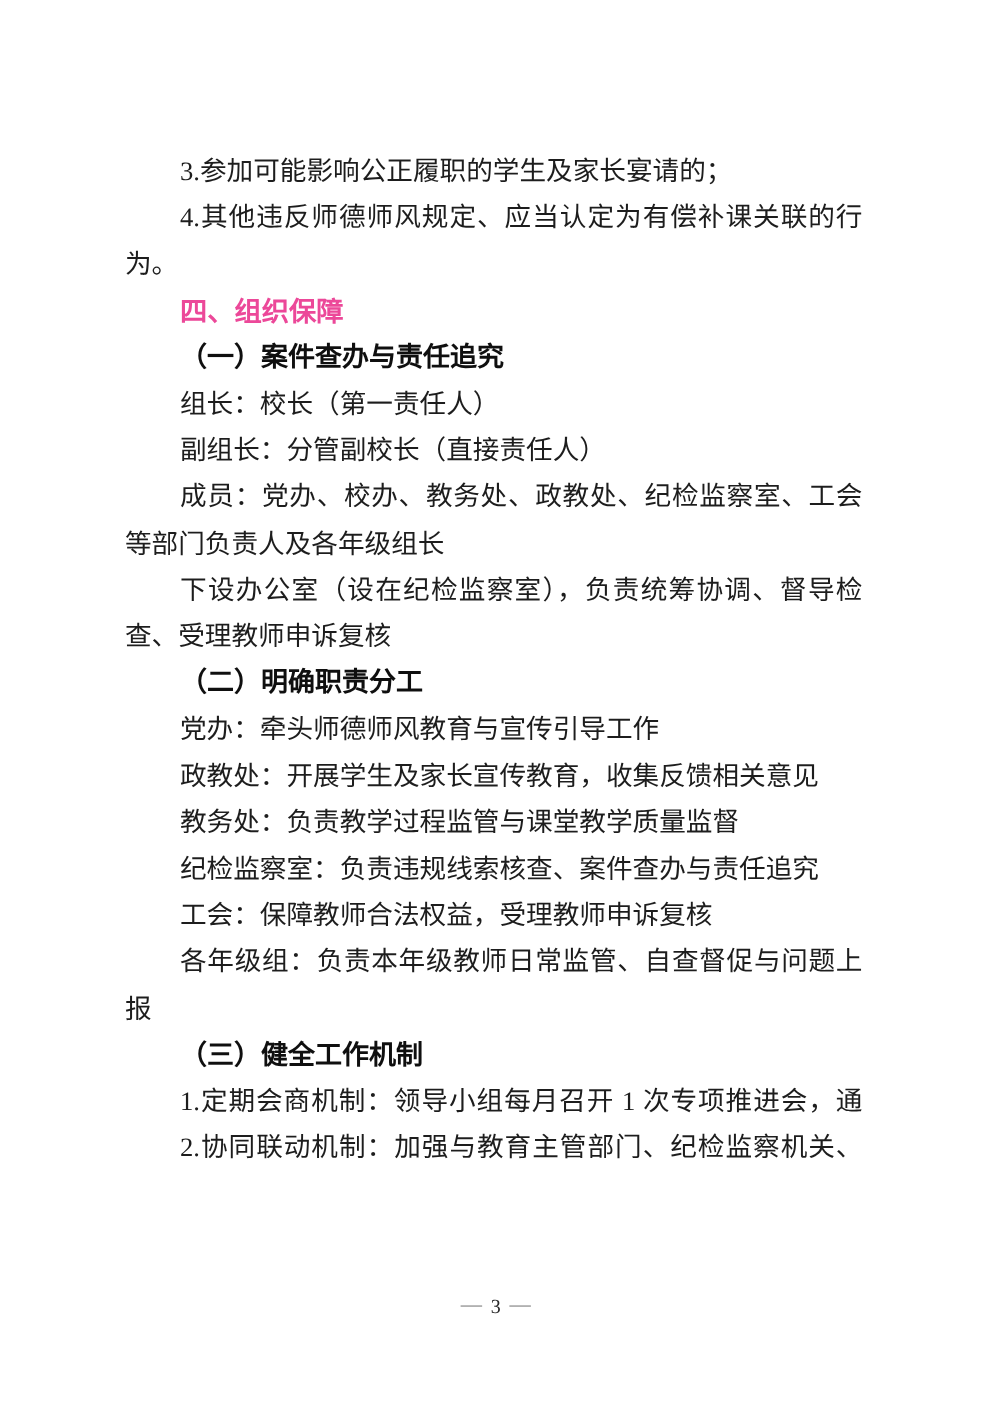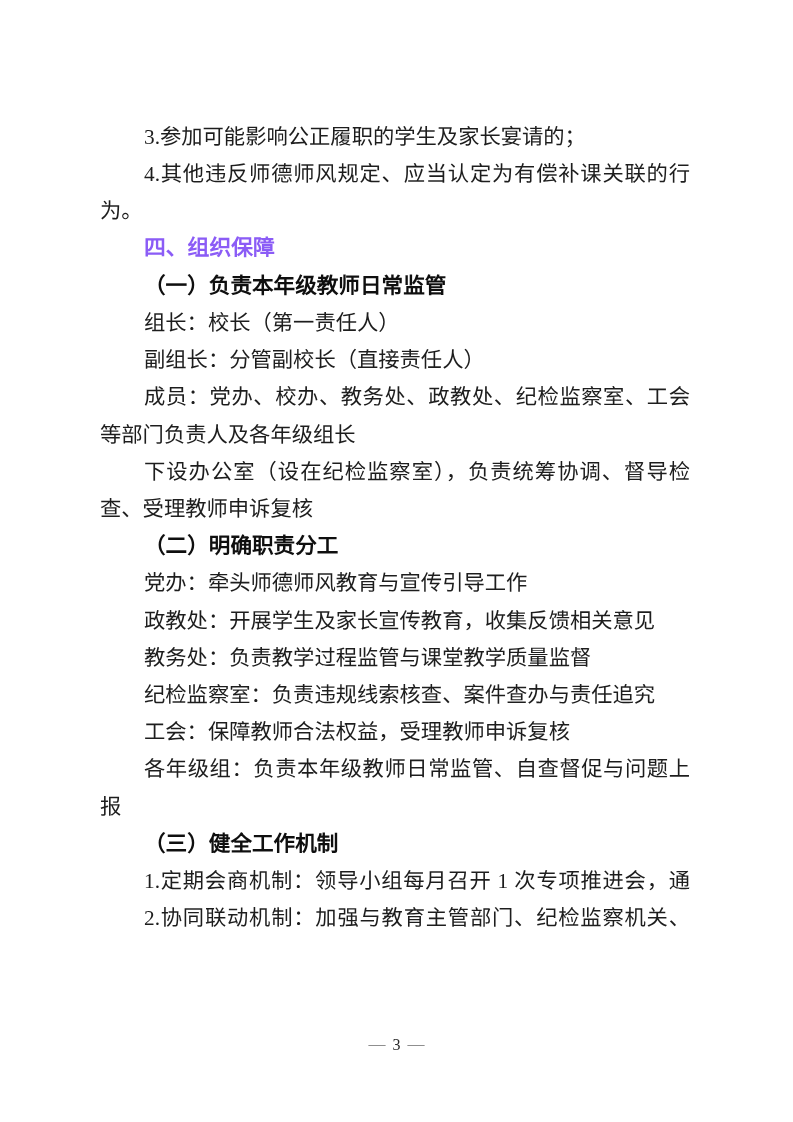--- a/index.html
+++ b/index.html
@@ -32,24 +32,24 @@
     color: #1d1d1d;
   }
   .line.indent { padding-left: 44px; }
   .line.fill {
     text-align: justify;
     text-align-last: justify;
   }
 
   
   .para.heading-major .line {
-    font-family: Liberation Mono, monospace;
+    font-family: Liberation Sans, sans-serif;
     font-weight: 700;
     font-size: 21.8px;
-    color: #8b5cf6;
+    color: #ec4899;
   }
 
   
   .para.heading-sub .line {
     font-weight: 700;
     font-size: 21.6px;
     color: #0f0f0f;
   }
 
   .page-footer {
@@ -83,21 +83,21 @@
         <div class="line indent">3.参加可能影响公正履职的学生及家长宴请的；</div>
       </div>
       <div class="para body">
         <div class="line fill indent">4.其他违反师德师风规定、应当认定为有偿补课关联的行</div>
         <div class="line">为。</div>
       </div>
       <div class="para heading-major">
         <div class="line indent">四、组织保障</div>
       </div>
       <div class="para heading-sub">
-        <div class="line indent">（一）负责本年级教师日常监管</div>
+        <div class="line indent">（一）案件查办与责任追究</div>
       </div>
       <div class="para body">
         <div class="line indent">组长：校长（第一责任人）</div>
       </div>
       <div class="para body">
         <div class="line indent">副组长：分管副校长（直接责任人）</div>
       </div>
       <div class="para body">
         <div class="line fill indent">成员：党办、校办、教务处、政教处、纪检监察室、工会</div>
         <div class="line">等部门负责人及各年级组长</div>

